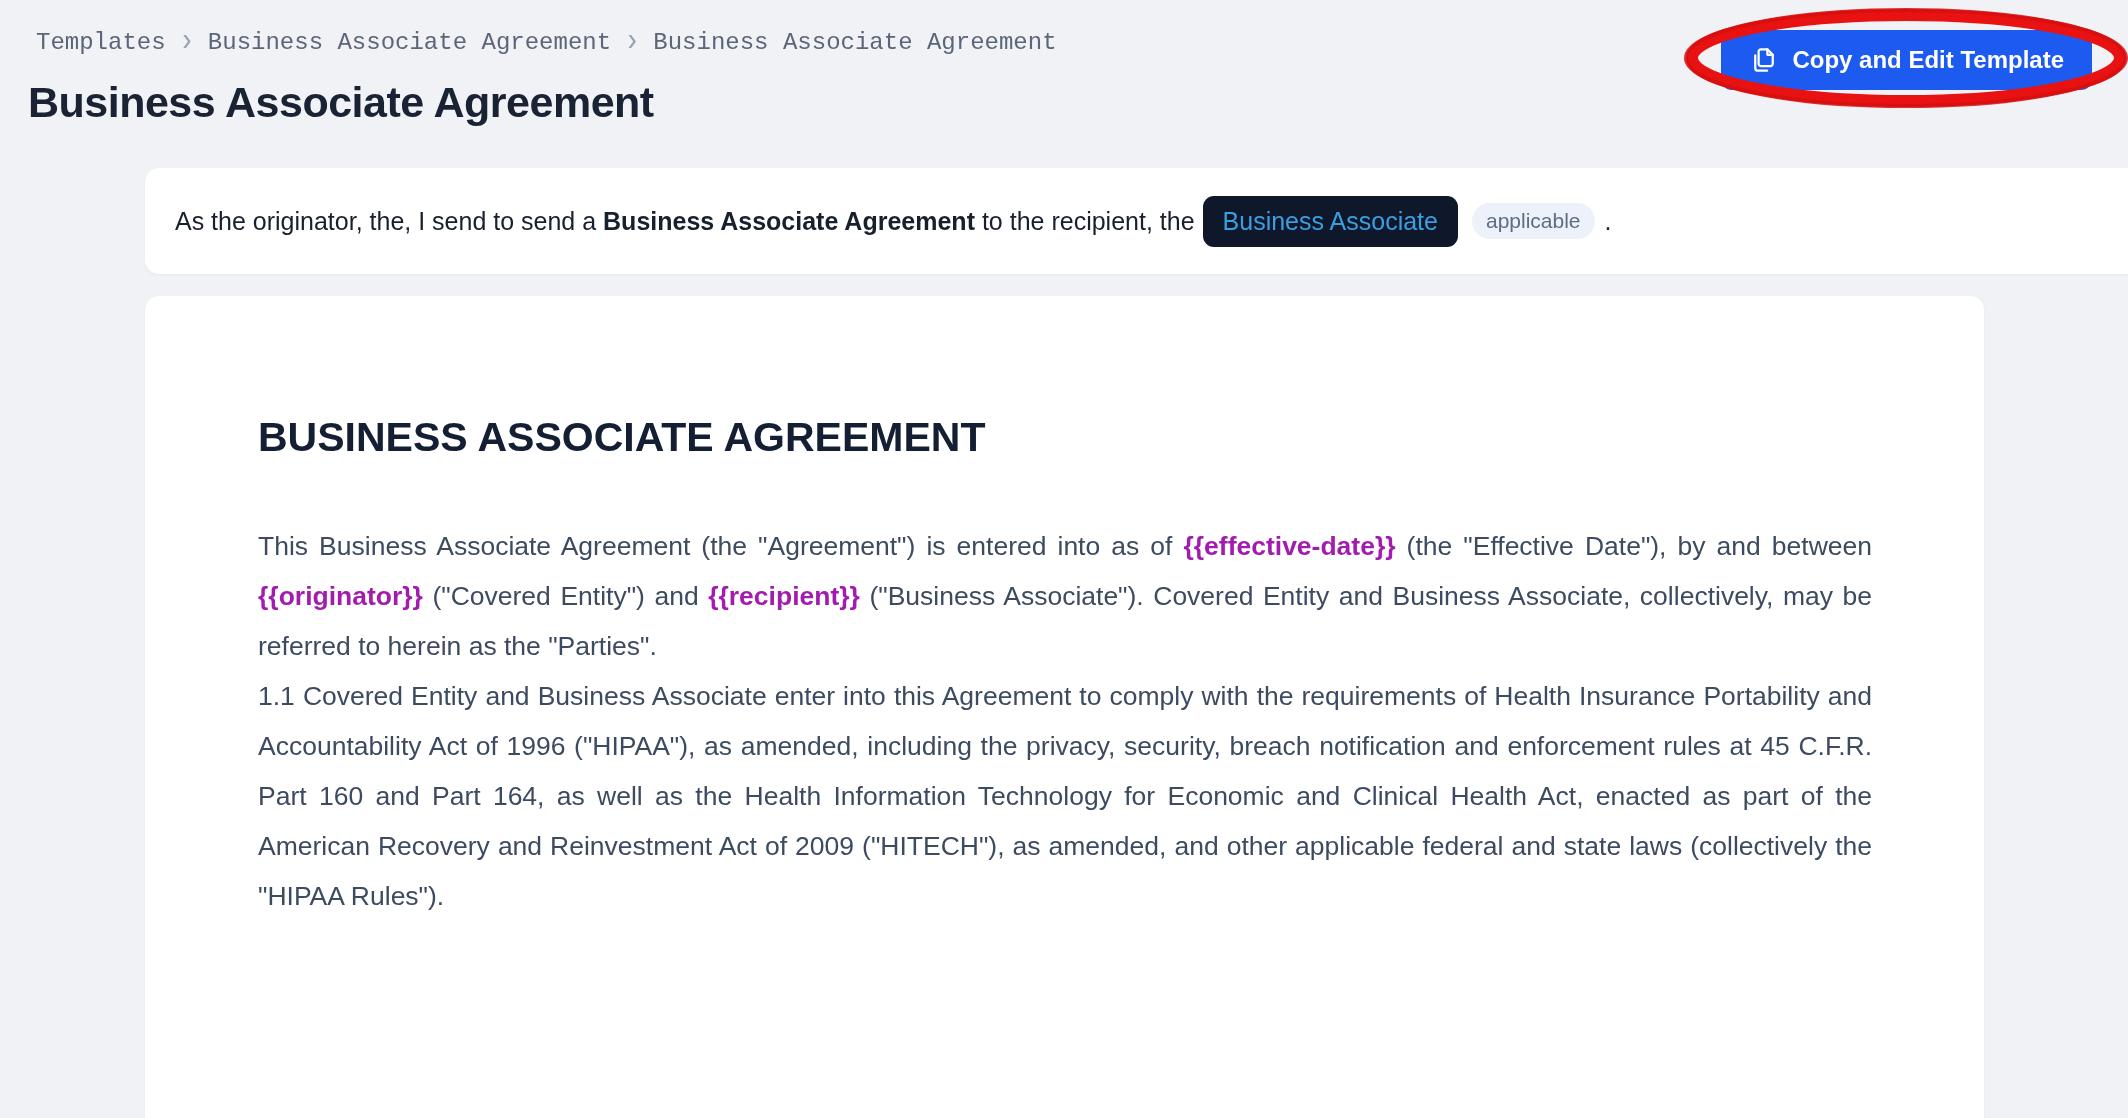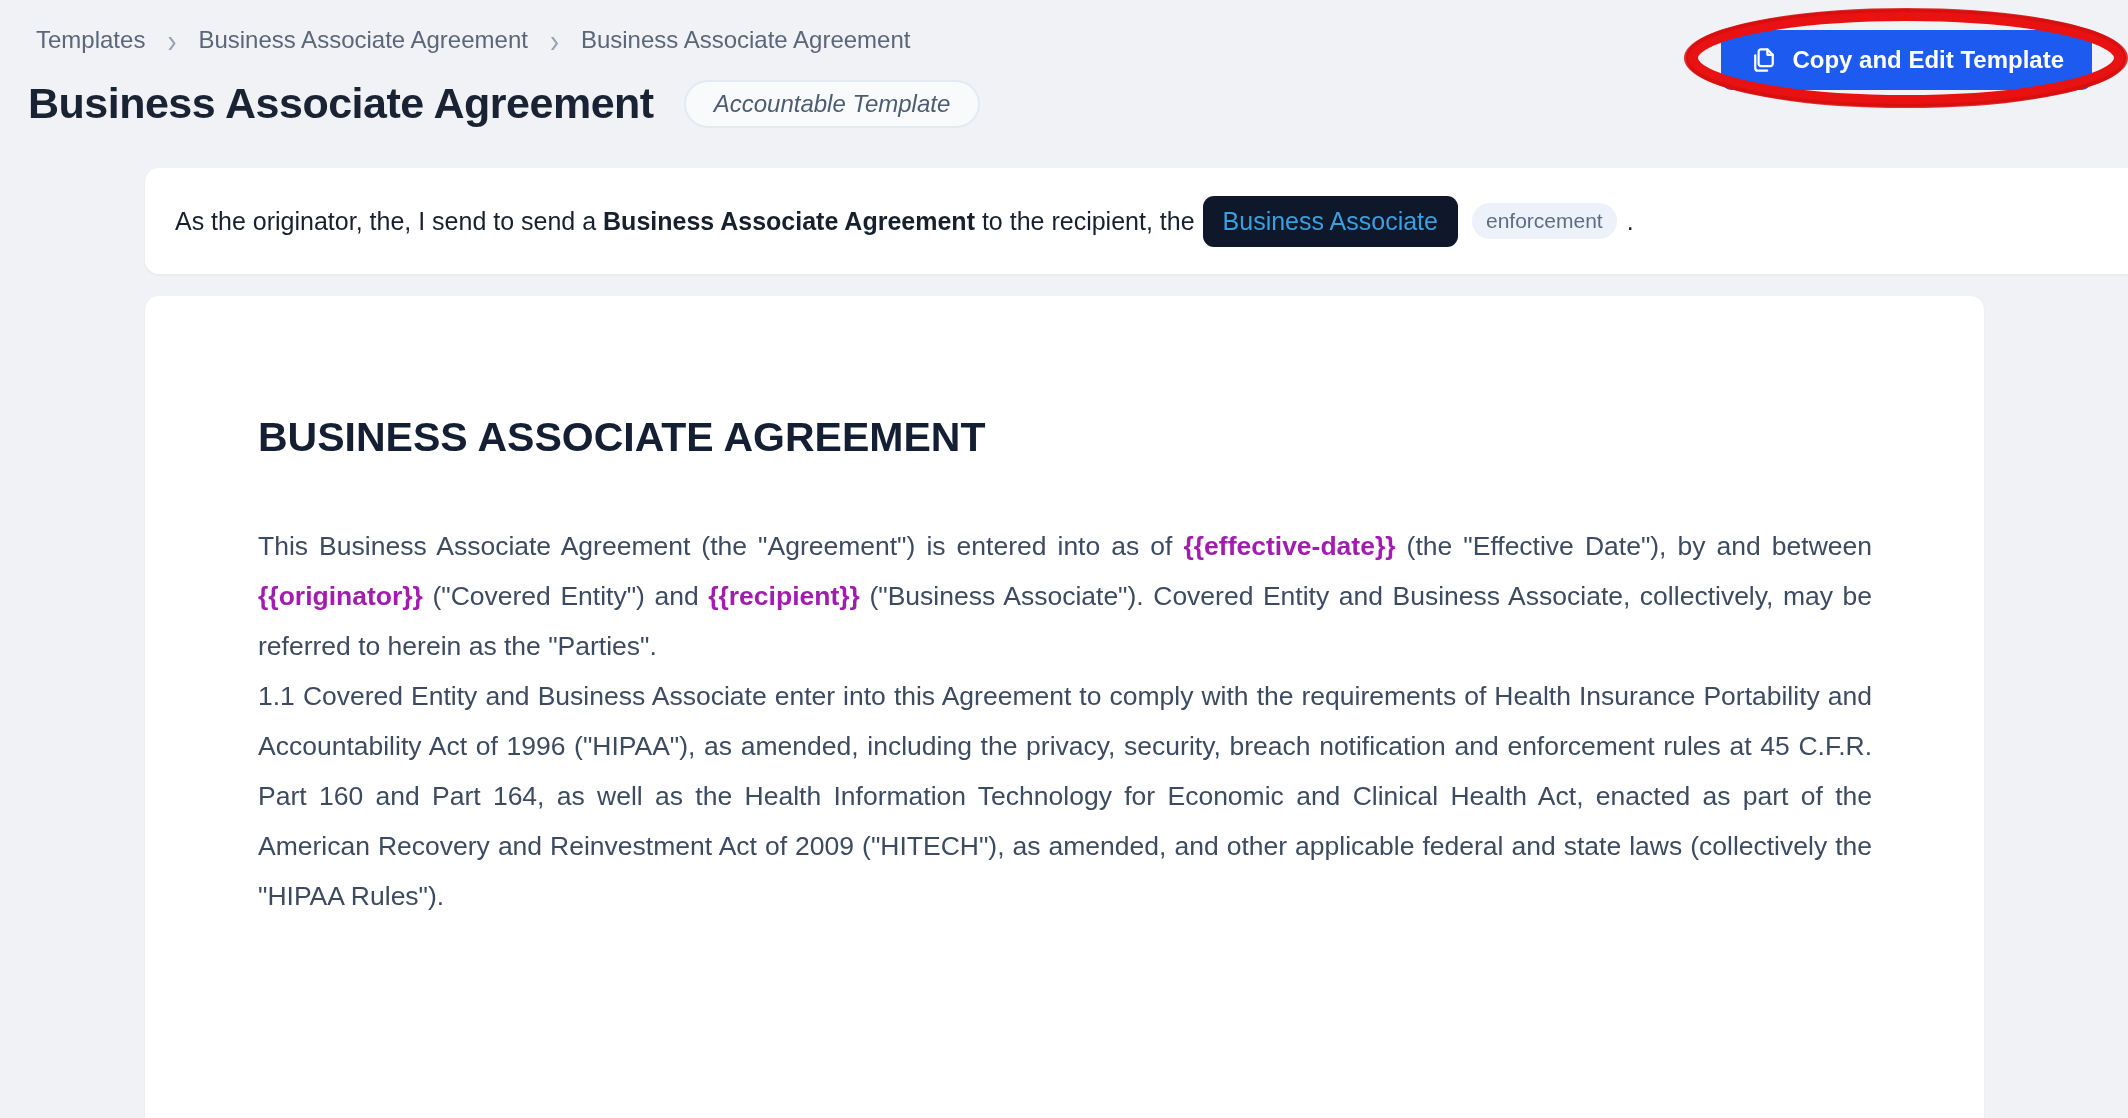--- a/index.html
+++ b/index.html
@@ -6,21 +6,21 @@
   html, body { width: 2128px; height: 1118px; overflow: hidden; }
   body {
     background: #f0f2f6;
     font-family: "Liberation Sans", sans-serif;
     position: relative;
     color: #1a2333;
   }
 
   
   .header { position: absolute; left: 36px; top: 26px; }
-  .breadcrumb { display: flex; align-items: flex-start; gap: 22px; font-size: 24px; color: #5b6678; font-weight: 500; }
+  .breadcrumb { display: flex; align-items: flex-end; gap: 13px; font-size: 24px; color: #5b6678; font-weight: 500; font-family: Liberation Mono, monospace; }
   .breadcrumb .crumb { cursor: pointer; }
   .breadcrumb .sep { color: #98a2b3; font-size: 27px; font-weight: 400; transform: scaleY(1.25); }
   .title-row { display: flex; align-items: center; gap: 30px; margin-top: 22px; margin-left: -8px; }
   .page-title { font-size: 43px; font-weight: 800; color: #1a2333; letter-spacing: -0.5px; }
   .badge {
     font-size: 24px; font-style: italic; color: #4e5c72; font-weight: 500;
     background: #f8fafc; border: 2px solid #e5e9f0; border-radius: 999px;
     padding: 8px 28px; white-space: nowrap;
   }
 
@@ -85,21 +85,20 @@
 <div class="header">
   <nav class="breadcrumb">
     <span class="crumb">Templates</span>
     <span class="sep">›</span>
     <span class="crumb">Business Associate Agreement</span>
     <span class="sep">›</span>
     <span class="crumb">Business Associate Agreement</span>
   </nav>
   <div class="title-row">
     <h1 class="page-title">Business Associate Agreement</h1>
-    <span class="badge">Accountable Template</span>
   </div>
 </div>
 
 <button class="copy-btn">
   <span>
     <svg width="30" height="30" viewBox="0 0 24 24" fill="none" stroke="#ffffff" stroke-width="1.8" stroke-linecap="round" stroke-linejoin="round">
       <path d="M9.5 3.5h5.2L19 7.8V15a1.8 1.8 0 0 1-1.8 1.8H9.5A1.8 1.8 0 0 1 7.7 15V5.3a1.8 1.8 0 0 1 1.8-1.8z"></path>
       <path d="M14.7 3.5v4.3H19"></path>
       <path d="M5 8.2v10.1A2.2 2.2 0 0 0 7.2 20.5h7.3"></path>
     </svg>
@@ -111,21 +110,21 @@
   <ellipse cx="250" cy="54" rx="214" ry="43" fill="none" stroke="#e81212" stroke-width="12"></ellipse>
   <ellipse cx="250" cy="54" rx="220" ry="48" fill="none" stroke="#d60f0f" stroke-width="4" opacity="0.85"></ellipse>
 </svg>
 
 <div class="sentence-card">
   <span>As the originator, the</span>
   <span>, I send to send a</span>&nbsp;
   <span class="strong">Business Associate Agreement</span>&nbsp;
   <span>to the recipient, the</span>
   <span class="chip chip-recipient">Business Associate</span>
-  <span class="tag-downstream">enforcement</span>
+  <span class="tag-downstream">applicable</span>
   <span>.</span>
 </div>
 
 <div class="doc-card">
   <h2 class="doc-title">BUSINESS ASSOCIATE AGREEMENT</h2>
 
   <p class="doc-p"><span>This Business Associate Agreement (the "Agreement") is entered into as of </span><span class="token">{{effective-date}}</span><span> (the "Effective Date"), by and between </span><span class="token">{{originator}}</span><span> ("Covered Entity") and </span><span class="token">{{recipient}}</span><span> ("Business Associate"). Covered Entity and Business Associate, collectively, may be referred to herein as the "Parties".</span></p>
 
 
   <p class="doc-p">1.1 Covered Entity and Business Associate enter into this Agreement to comply with the requirements of Health Insurance Portability and Accountability Act of 1996 ("HIPAA"), as amended, including the privacy, security, breach notification and enforcement rules at 45 C.F.R. Part 160 and Part 164, as well as the Health Information Technology for Economic and Clinical Health Act, enacted as part of the American Recovery and Reinvestment Act of 2009 ("HITECH"), as amended, and other applicable federal and state laws (collectively the "HIPAA Rules").</p>

